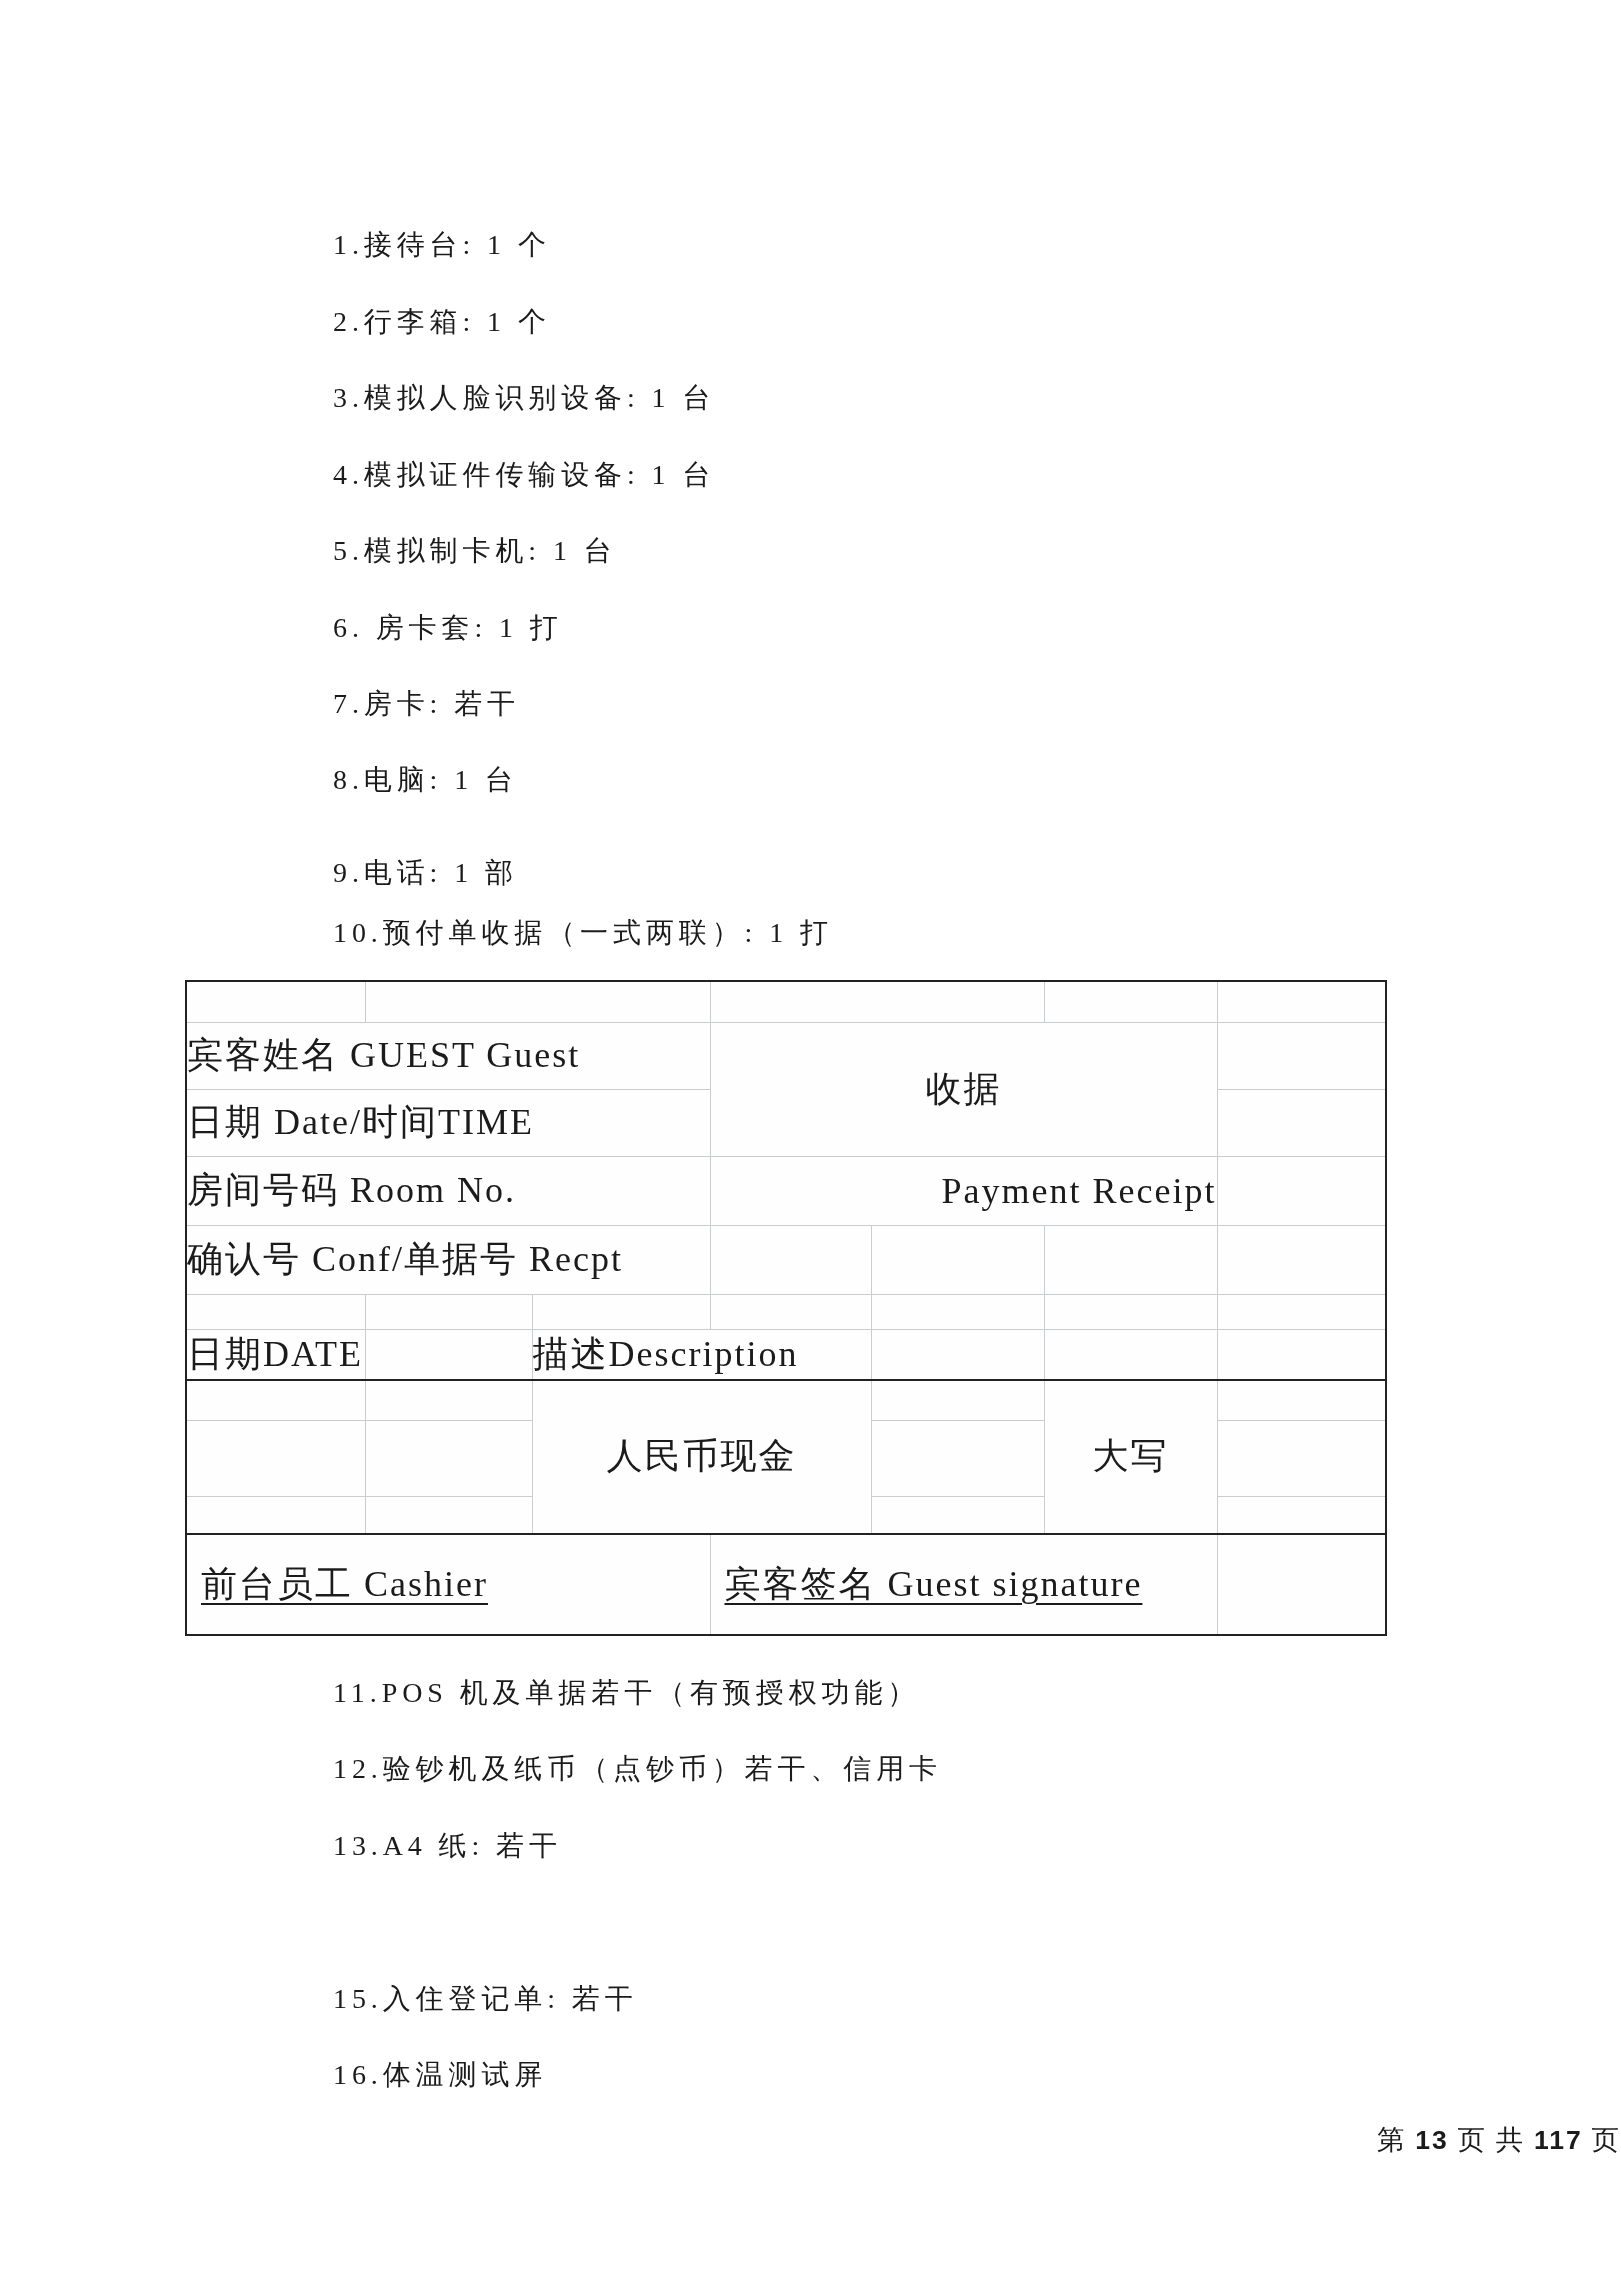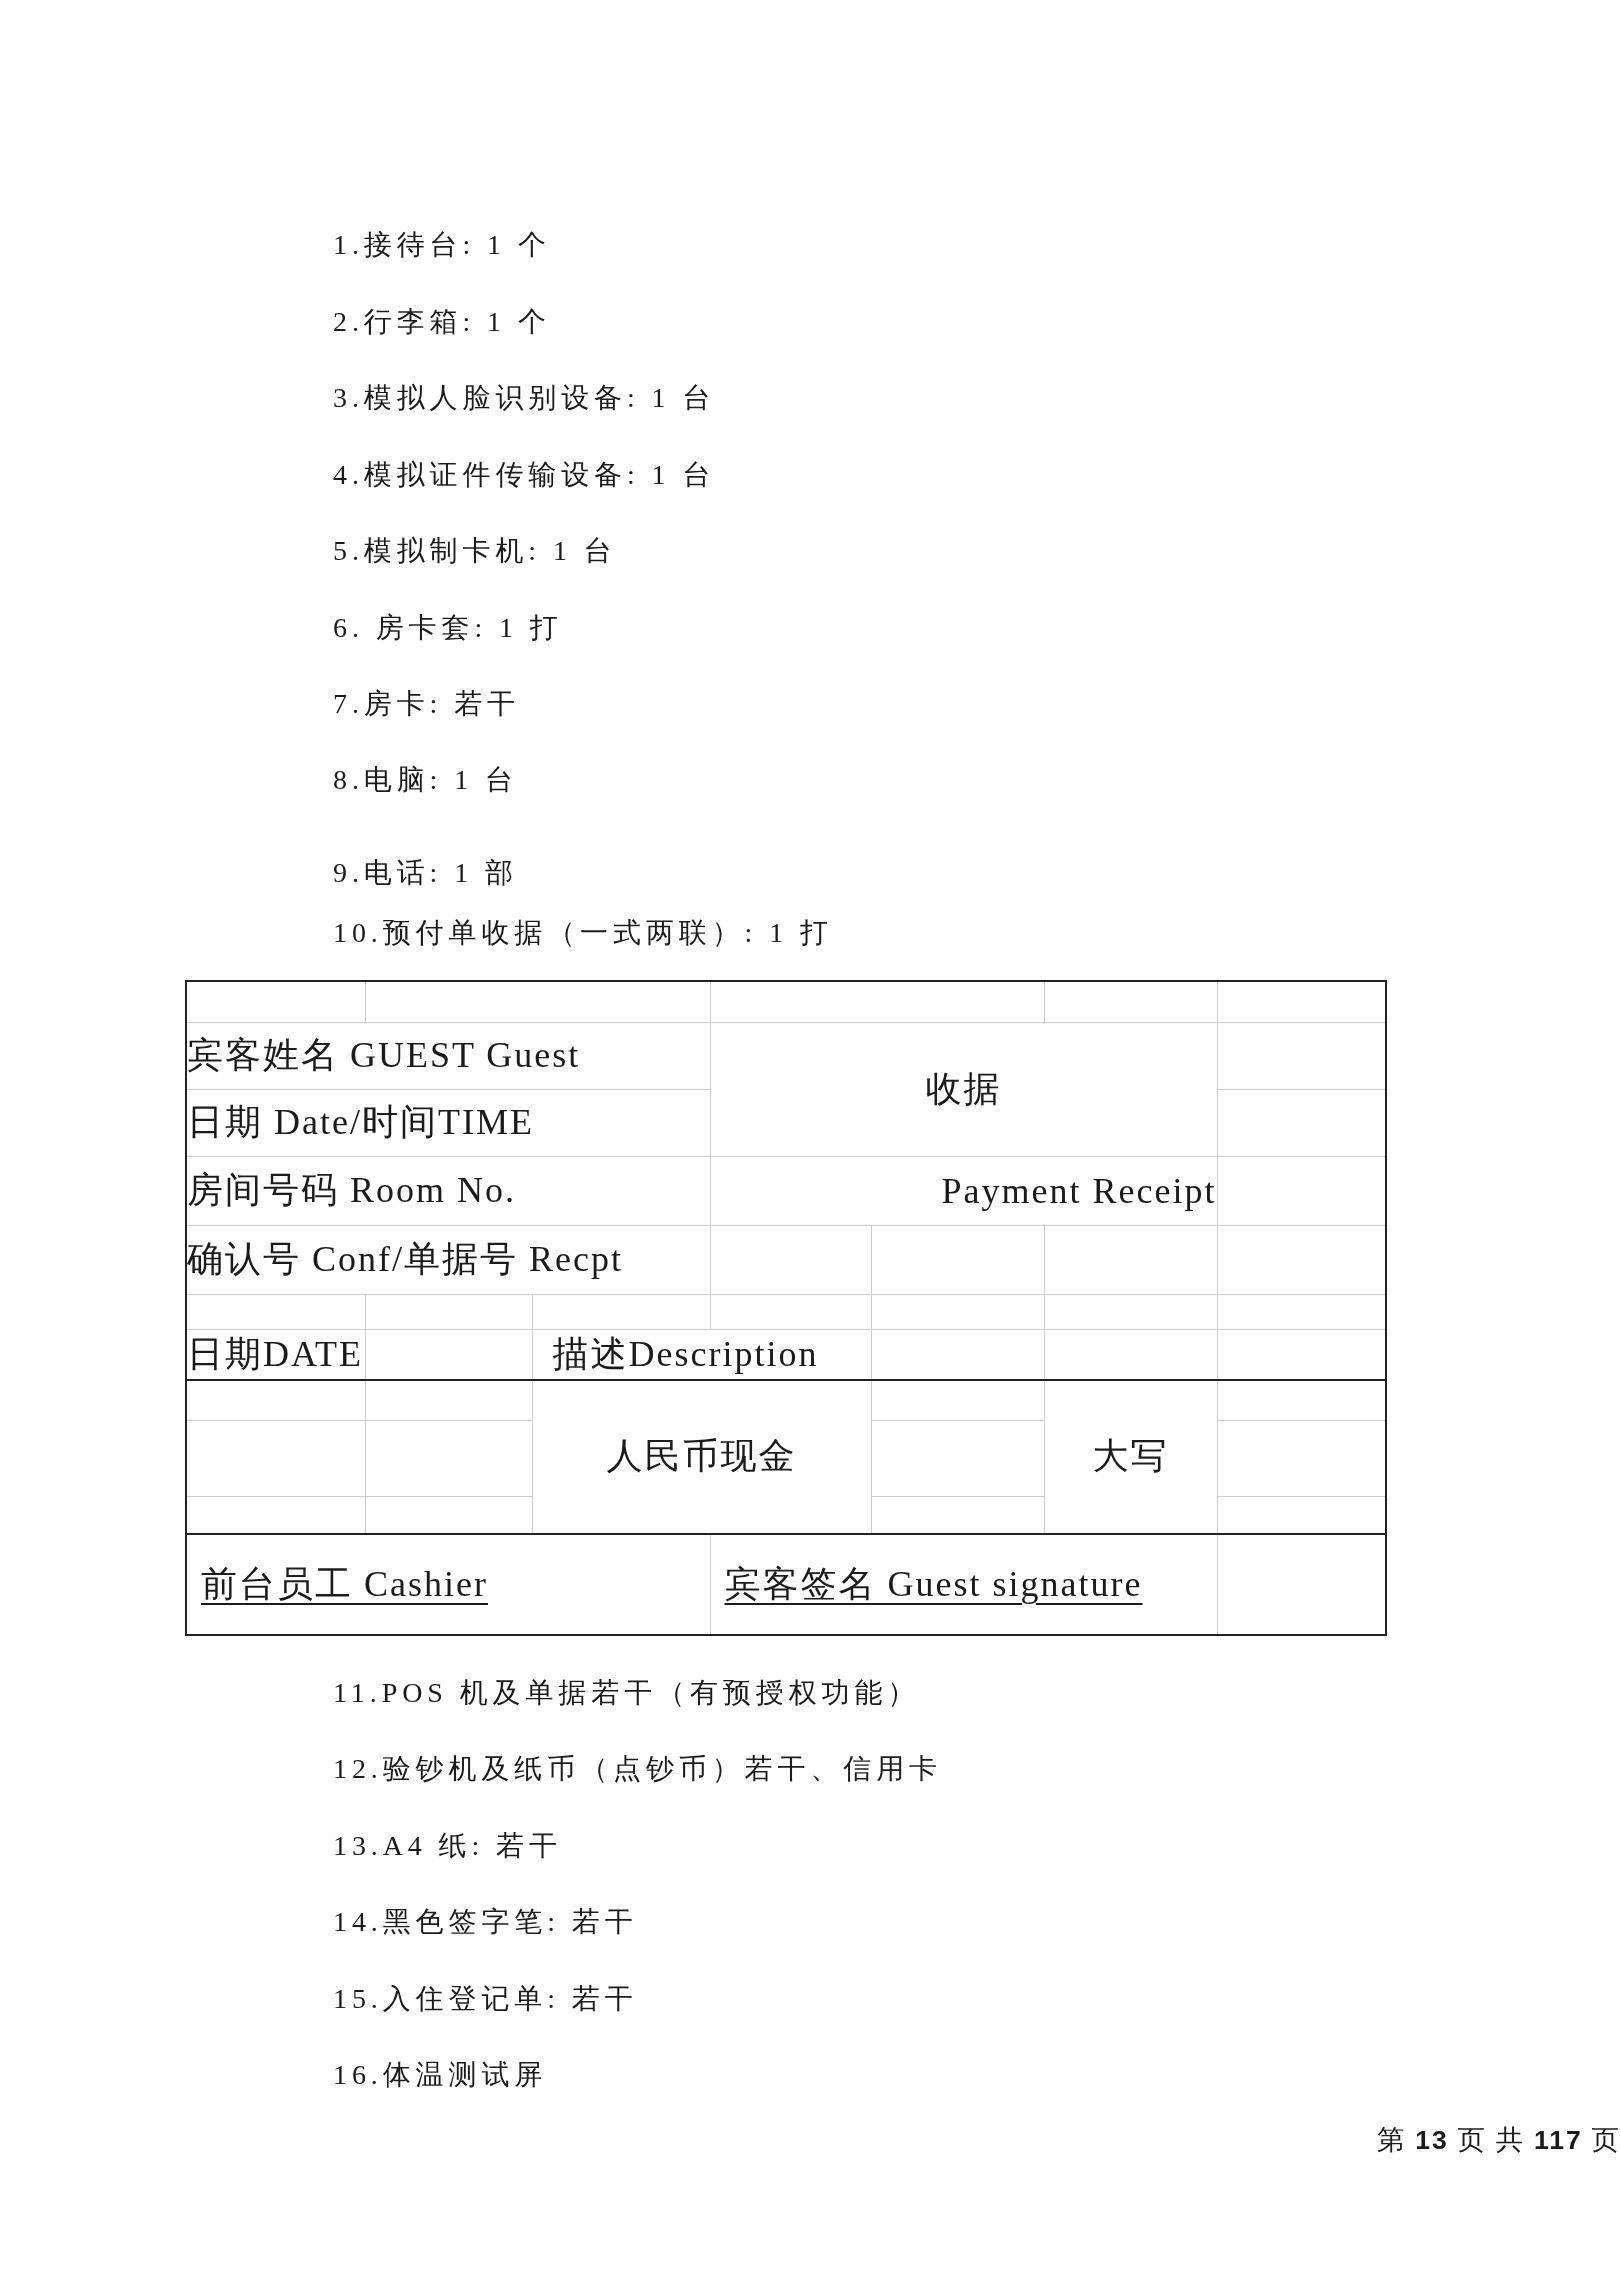--- a/index.html
+++ b/index.html
@@ -131,21 +131,21 @@
       <td></td>
       <td></td>
       <td></td>
       <td></td>
       <td></td>
       <td></td>
     </tr>
     <tr style="height:47px" class="header-row">
       <td class="lbl">日期DATE</td>
       <td></td>
-      <td colspan="2" class="lbl" style="padding-left:20px">描述Description</td>
+      <td colspan="2" class="lbl" style="padding-left:0">描述Description</td>
       <td></td>
       <td></td>
       <td></td>
     </tr>
     <tr style="height:41px">
       <td></td>
       <td></td>
       <td colspan="2" rowspan="3" class="cash">人民币现金</td>
       <td></td>
       <td rowspan="3" class="daxie">大写</td>
@@ -167,20 +167,19 @@
       <td colspan="3" class="cashier"><span class="ul">前台员工 Cashier</span></td>
       <td colspan="3" class="signature"><span class="ul">宾客签名 Guest signature</span></td>
       <td></td>
     </tr>
   </tbody>
     </table>
 
   <div class="list-item" style="top:1678px">11.POS 机及单据若干（有预授权功能）</div>
   <div class="list-item" style="top:1754px">12.验钞机及纸币（点钞币）若干、信用卡</div>
   <div class="list-item" style="top:1831px">13.A4 纸: 若干</div>
-  <div class="list-item" style="top:1907px">14.黑色签字笔: 若干</div>
   <div class="list-item" style="top:1984px">15.入住登记单: 若干</div>
   <div class="list-item" style="top:2060px">16.体温测试屏</div>
 
   <div class="footer"><span>第 </span><b>13</b><span> 页 共 </span><b>117</b><span> 页</span></div>
 
 </div>
 
 
 </body></html>

